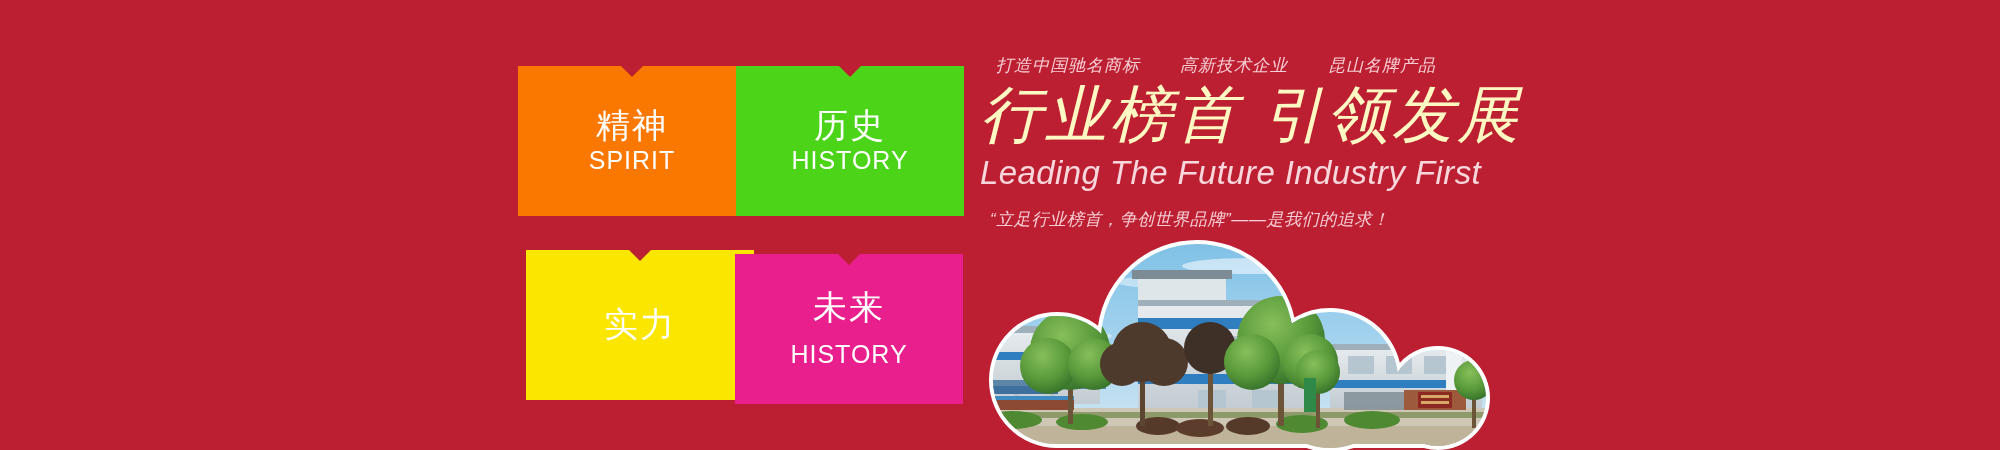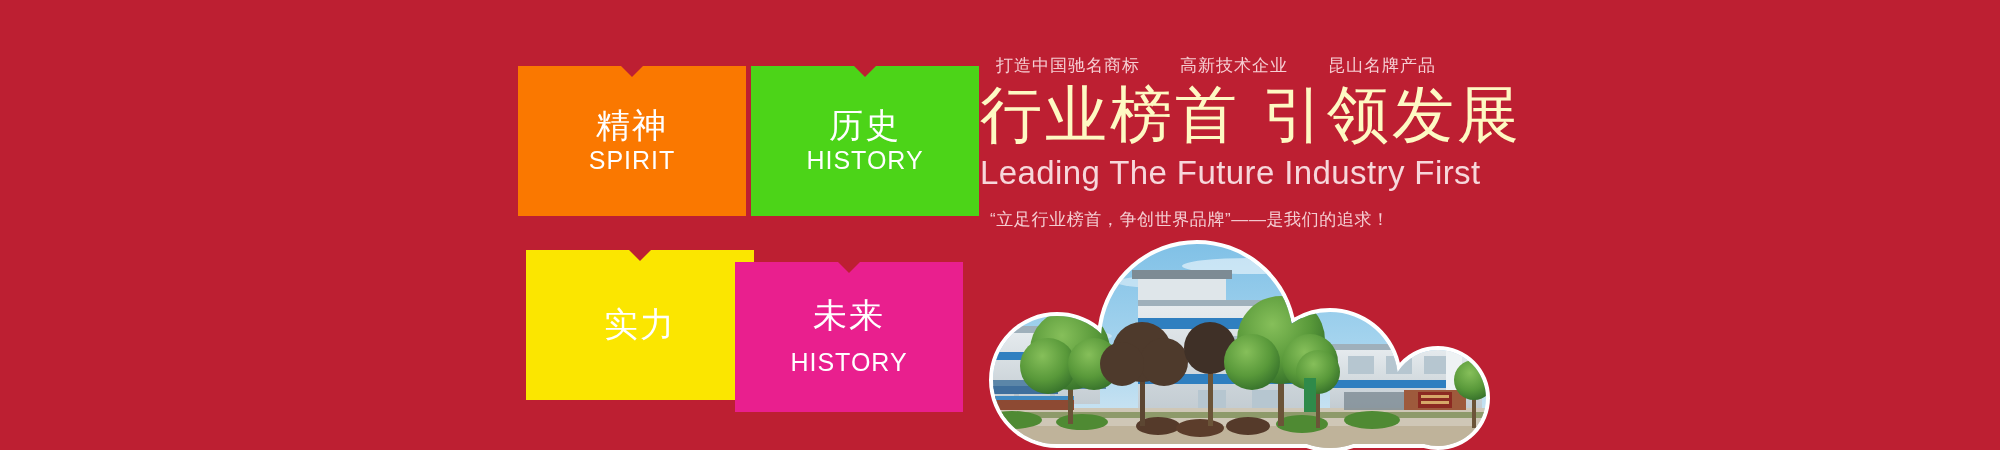--- a/index.html
+++ b/index.html
@@ -45,26 +45,26 @@
     font-weight:400;
   }
   .tile .en {
     font-size:25px;
     line-height:1.22;
     letter-spacing:1px;
     font-weight:400;
   }
 
   #tile-spirit   { left:0px;   top:0px;   background:#fa7800; }
-  #tile-history  { left:233px; top:0px;   background:#4cd418; }
+  #tile-history  { left:218px; top:0px;   background:#4cd418; }
   #tile-strength { left:8px;   top:184px; background:#fbe600; }
-  #tile-future   { left:217px; top:196px; background:#e91f8e;gap:12px; }
+  #tile-future   { left:217px; top:188px; background:#e91f8e;gap:12px; }
 
   
-  #textblock { position:absolute; left:980px; top:54px; width:560px; }
+  #textblock { position:absolute; left:980px; top:54px; width:560px;font-style:italic; }
 
   #taglines {
     display:flex;
     align-items:baseline;
     gap:40px;
     color:#f4c9cf;
     font-size:17px;
     letter-spacing:1px;
     margin-left:16px;
     margin-bottom:5px;

